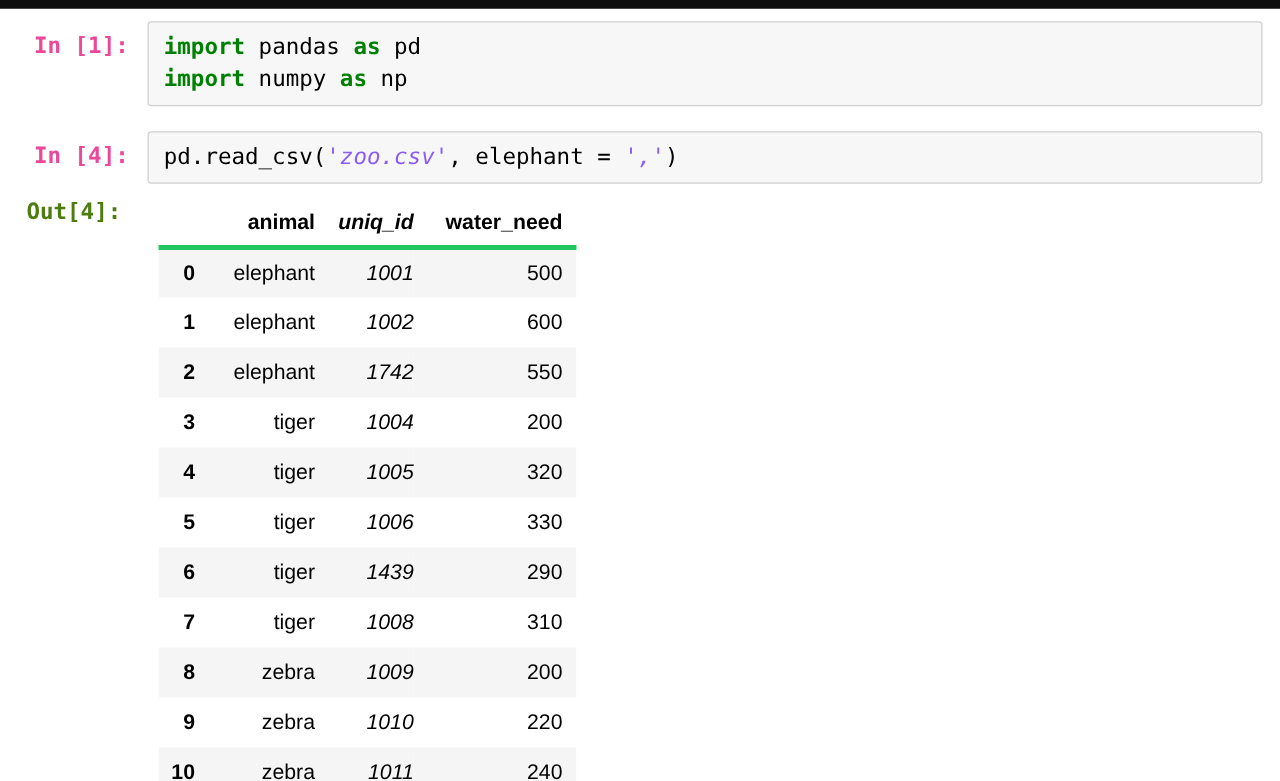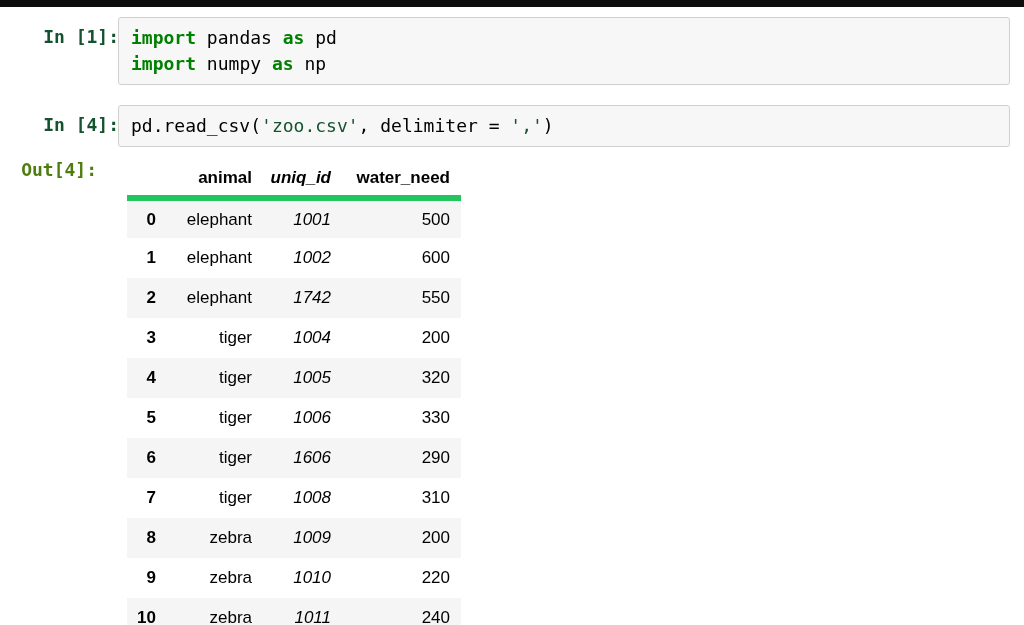--- a/index.html
+++ b/index.html
@@ -17,21 +17,21 @@
   }
   .prompt {
     position: absolute;
     font-family: "DejaVu Sans Mono", monospace;
     font-size: 18px;
     font-weight: bold;
     line-height: 26px;
     text-align: right;
     white-space: pre;
   }
-  .prompt.in  { color: #14532d; left: 16px; width: 103px; }
+  .prompt.in  { color: #ec4899; left: 0; width: 103px; }
   .prompt.out { color: #4d7c0f; left: 0; width: 97px;  }
   #prompt-1 { top: 24px; }
   #prompt-2 { top: 112px; }
   #prompt-out { top: 157px; }
   .codebox {
     position: absolute;
     left: 118px;
     width: 892px;
     background: #f7f7f7;
     border: 1px solid #cfcfcf;
@@ -40,60 +40,60 @@
     font-family: "DejaVu Sans Mono", monospace;
     font-size: 18px;
     line-height: 26px;
     white-space: pre;
     color: #000000;
     cursor: text;
   }
   #code-0 { top: 17px;  height: 68px; }
   #code-1 { top: 105px; height: 42px; }
   .tok-keyword { color: #008000; font-weight: bold; }
-  .tok-string  { color: #14532d; }
+  .tok-string  { color: #8b5cf6; font-style: italic; }
   .tok-plain   { color: #000000; }
 
   .df-wrap { position: absolute; left: 127px; top: 160px; }
   table.dataframe {
     border-collapse: collapse;
     font-family: "Liberation Sans", sans-serif;
     font-size: 17px;
     color: #000000;
   }
   table.dataframe th, table.dataframe td {
     text-align: right;
     vertical-align: middle;
     padding: 0;
     font-weight: normal;
   }
   table.dataframe thead th {
     font-weight: bold;
     height: 38px;
-    border-bottom: 6px solid #22c55e;
+    border-bottom: 4px solid #22c55e;
   }
   table.dataframe tbody th { font-weight: bold; }
   table.dataframe tbody th, table.dataframe tbody td { height: 40px; }
   table.dataframe tbody tr:nth-child(odd) { background: #f5f5f5; }
   .col-index  { width: 29px;  }
   .col-animal { width: 96px;  }
   .col-uniqid { width: 79px; font-style: italic;  }
   .col-water  { width: 130px; }
   table.dataframe th:last-child, table.dataframe td:last-child { padding-right: 11px; }
 </style>
 </head>
 <body>
 
 <div class="topbar"></div>
 
 <div class="prompt in" id="prompt-1">In [1]:</div>
 <div class="codebox" id="code-0"><div><span class="tok-keyword">import</span><span class="tok-plain"> pandas </span><span class="tok-keyword">as</span><span class="tok-plain"> pd</span></div><div><span class="tok-keyword">import</span><span class="tok-plain"> numpy </span><span class="tok-keyword">as</span><span class="tok-plain"> np</span></div></div>
 
 <div class="prompt in" id="prompt-2">In [4]:</div>
-<div class="codebox" id="code-1"><div><span class="tok-plain">pd.read_csv(</span><span class="tok-string">'zoo.csv'</span><span class="tok-plain">, delimiter = </span><span class="tok-string">','</span><span class="tok-plain">)</span></div></div>
+<div class="codebox" id="code-1"><div><span class="tok-plain">pd.read_csv(</span><span class="tok-string">'zoo.csv'</span><span class="tok-plain">, elephant = </span><span class="tok-string">','</span><span class="tok-plain">)</span></div></div>
 
 <div class="prompt out" id="prompt-out">Out[4]:</div>
 
 <div class="df-wrap">
   <table class="dataframe" id="df">
       <thead>
         <tr>
           <th class="col-index"></th>
           <th class="col-animal">animal</th>
           <th class="col-uniqid">uniq_id</th>
@@ -133,21 +133,21 @@
         </tr>
         <tr>
           <th class="col-index">5</th>
           <td class="col-animal">tiger</td>
           <td class="col-uniqid">1006</td>
           <td class="col-water">330</td>
         </tr>
         <tr>
           <th class="col-index">6</th>
           <td class="col-animal">tiger</td>
-          <td class="col-uniqid">1606</td>
+          <td class="col-uniqid">1439</td>
           <td class="col-water">290</td>
         </tr>
         <tr>
           <th class="col-index">7</th>
           <td class="col-animal">tiger</td>
           <td class="col-uniqid">1008</td>
           <td class="col-water">310</td>
         </tr>
         <tr>
           <th class="col-index">8</th>

